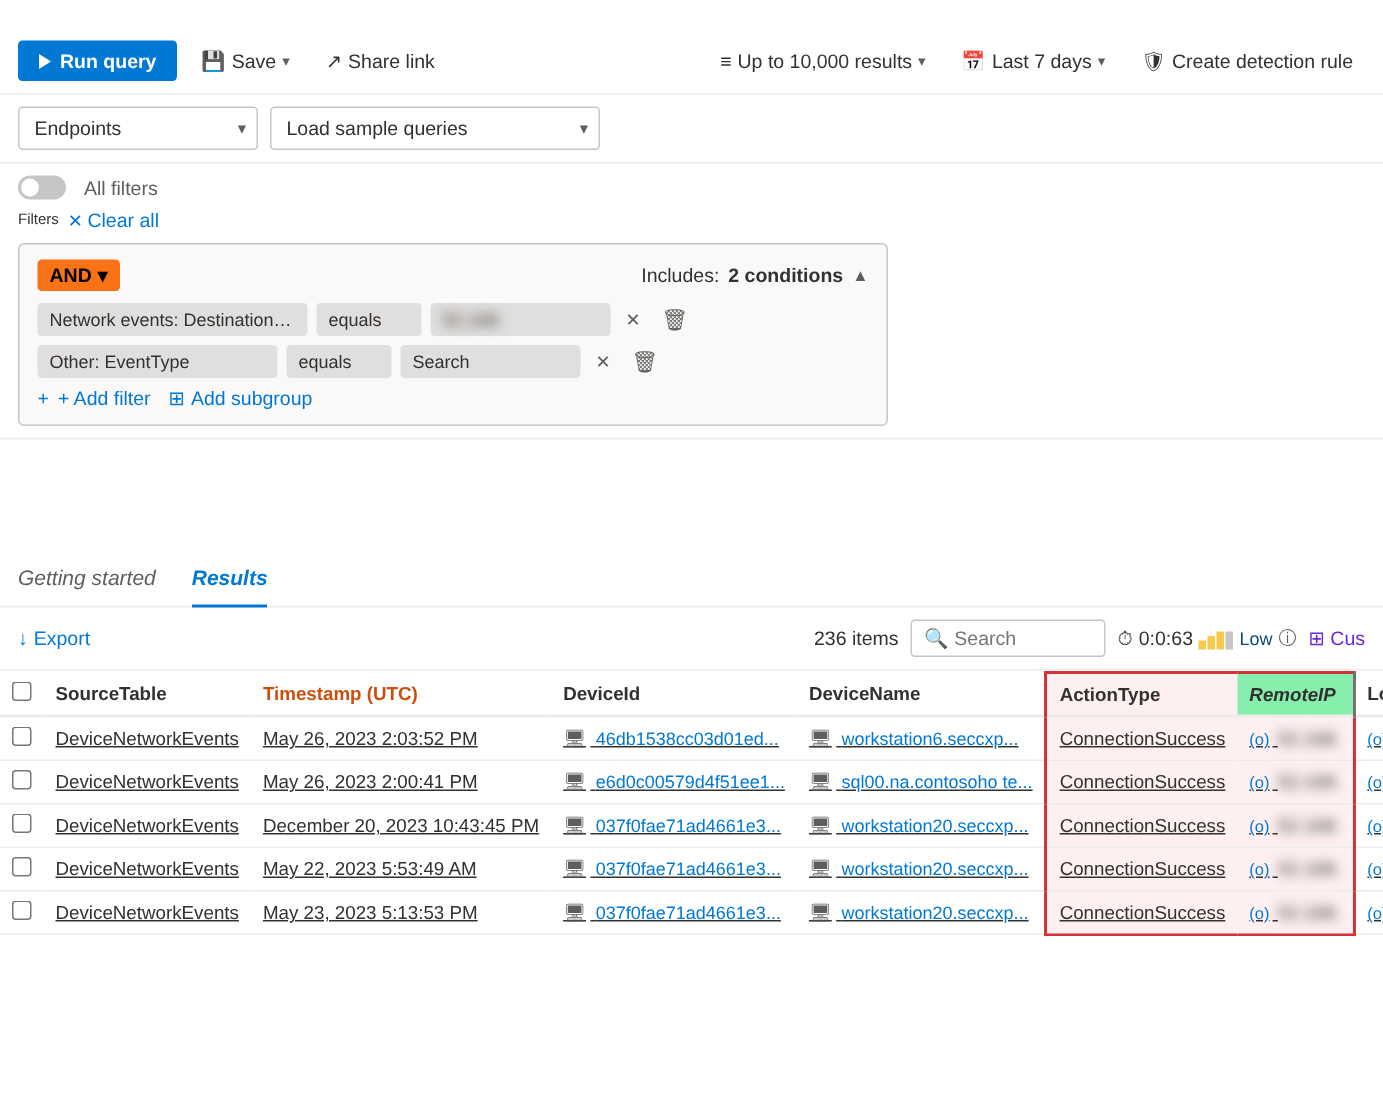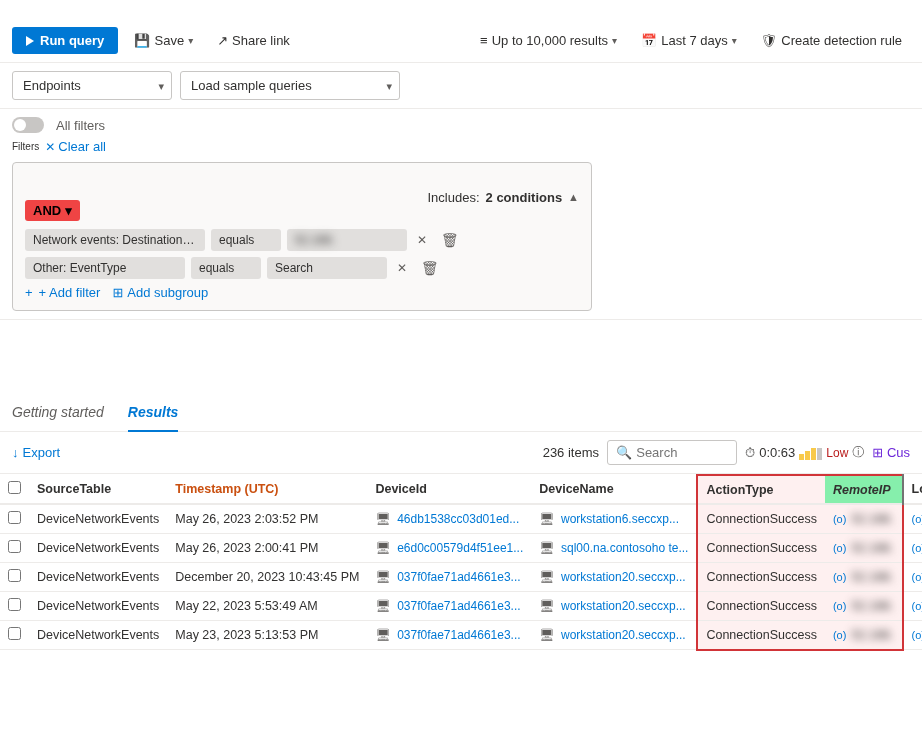--- a/index.html
+++ b/index.html
@@ -40,22 +40,22 @@
     .clear-btn { background: transparent; border: none; color: #0078d4; cursor: pointer; font-size: 13px; display: flex; align-items: center; gap: 3px; }
     .x-icon { color: #0078d4; font-size: 12px; }
 
     
     .conditions-box {
       border: 1px solid #c8c6c4; border-radius: 4px; padding: 10px 12px;
       background: #faf9f8; max-width: 580px;
     }
     .conditions-header { display: flex; align-items: center; justify-content: space-between; margin-bottom: 8px; }
     .and-btn {
-      background: #ef4444; border: none; border-radius: 3px; padding: 3px 8px;
-      font-size: 13px; cursor: pointer; display: flex; align-items: flex-start; gap: 4px; font-weight: 600; margin-top: 27px;
+      background: #f97316; border: none; border-radius: 3px; padding: 3px 8px;
+      font-size: 13px; cursor: pointer; display: flex; align-items: flex-start; gap: 4px; font-weight: 600;
     }
     .includes-text { font-size: 13px; color: #323130; display: flex; align-items: center; gap: 6px; }
     .includes-text .count { font-weight: 600; }
     .collapse-icon { color: #605e5c; font-size: 11px; cursor: pointer; }
 
     
     .condition-row {
       display: flex; align-items: center; gap: 6px; margin-bottom: 6px;
     }
     .condition-field {
@@ -100,32 +100,32 @@
       display: flex; align-items: center; gap: 4px; min-width: 130px;
     }
     .search-box input { border: none; outline: none; font-size: 13px; width: 90px; }
     .timer-badge { font-size: 13px; color: #323130; display: flex; align-items: center; gap: 4px; white-space: nowrap; }
     .perf-bars { display: flex; align-items: flex-end; gap: 1px; height: 14px; }
     .perf-bar { width: 5px; background: #f8c94a; }
     .perf-bar.low { height: 6px; }
     .perf-bar.mid { height: 9px; }
     .perf-bar.high { height: 12px; }
     .perf-bar.grey { background: #c8c6c4; height: 12px; }
-    .low-text { font-size: 12px; color: #b91c1c; }
+    .low-text { font-size: 12px; color: #0c4a6e; }
     .info-icon { color: #605e5c; font-size: 12px; cursor: pointer; }
     .cus-btn { background: none; border: none; color: #6d28d9; cursor: pointer; font-size: 13px; }
 
     
     .data-table { width: 100%; border-collapse: collapse; font-size: 12.5px; }
     .data-table thead tr { border-bottom: 2px solid #edebe9; }
     .data-table th {
       padding: 6px 8px; text-align: left; font-weight: 600; color: #323130;
       white-space: nowrap; background: #fff;
     }
-    .data-table td { padding: 6px 8px; border-bottom: 1px solid #edebe9; vertical-align: middle; color: #323130; white-space: nowrap; }
+    .data-table td { padding: 6px 8px; border-bottom: 1px solid #edebe9; vertical-align: middle; color: #323130; white-space: nowrap; text-decoration: underline; }
     .checkbox-cell { width: 28px; }
     .checkbox-cell input[type=checkbox] { cursor: pointer; }
     .link-text { color: #0078d4; cursor: pointer; font-size: 12px; }
     .device-icon { color: #605e5c; margin-right: 3px; font-size: 12px; }
     .wifi-icon { color: #0078d4; font-size: 11px; margin-right: 2px; }
 
     .table-container { overflow-x: auto; }
   </style>
 </head>
 <body>

